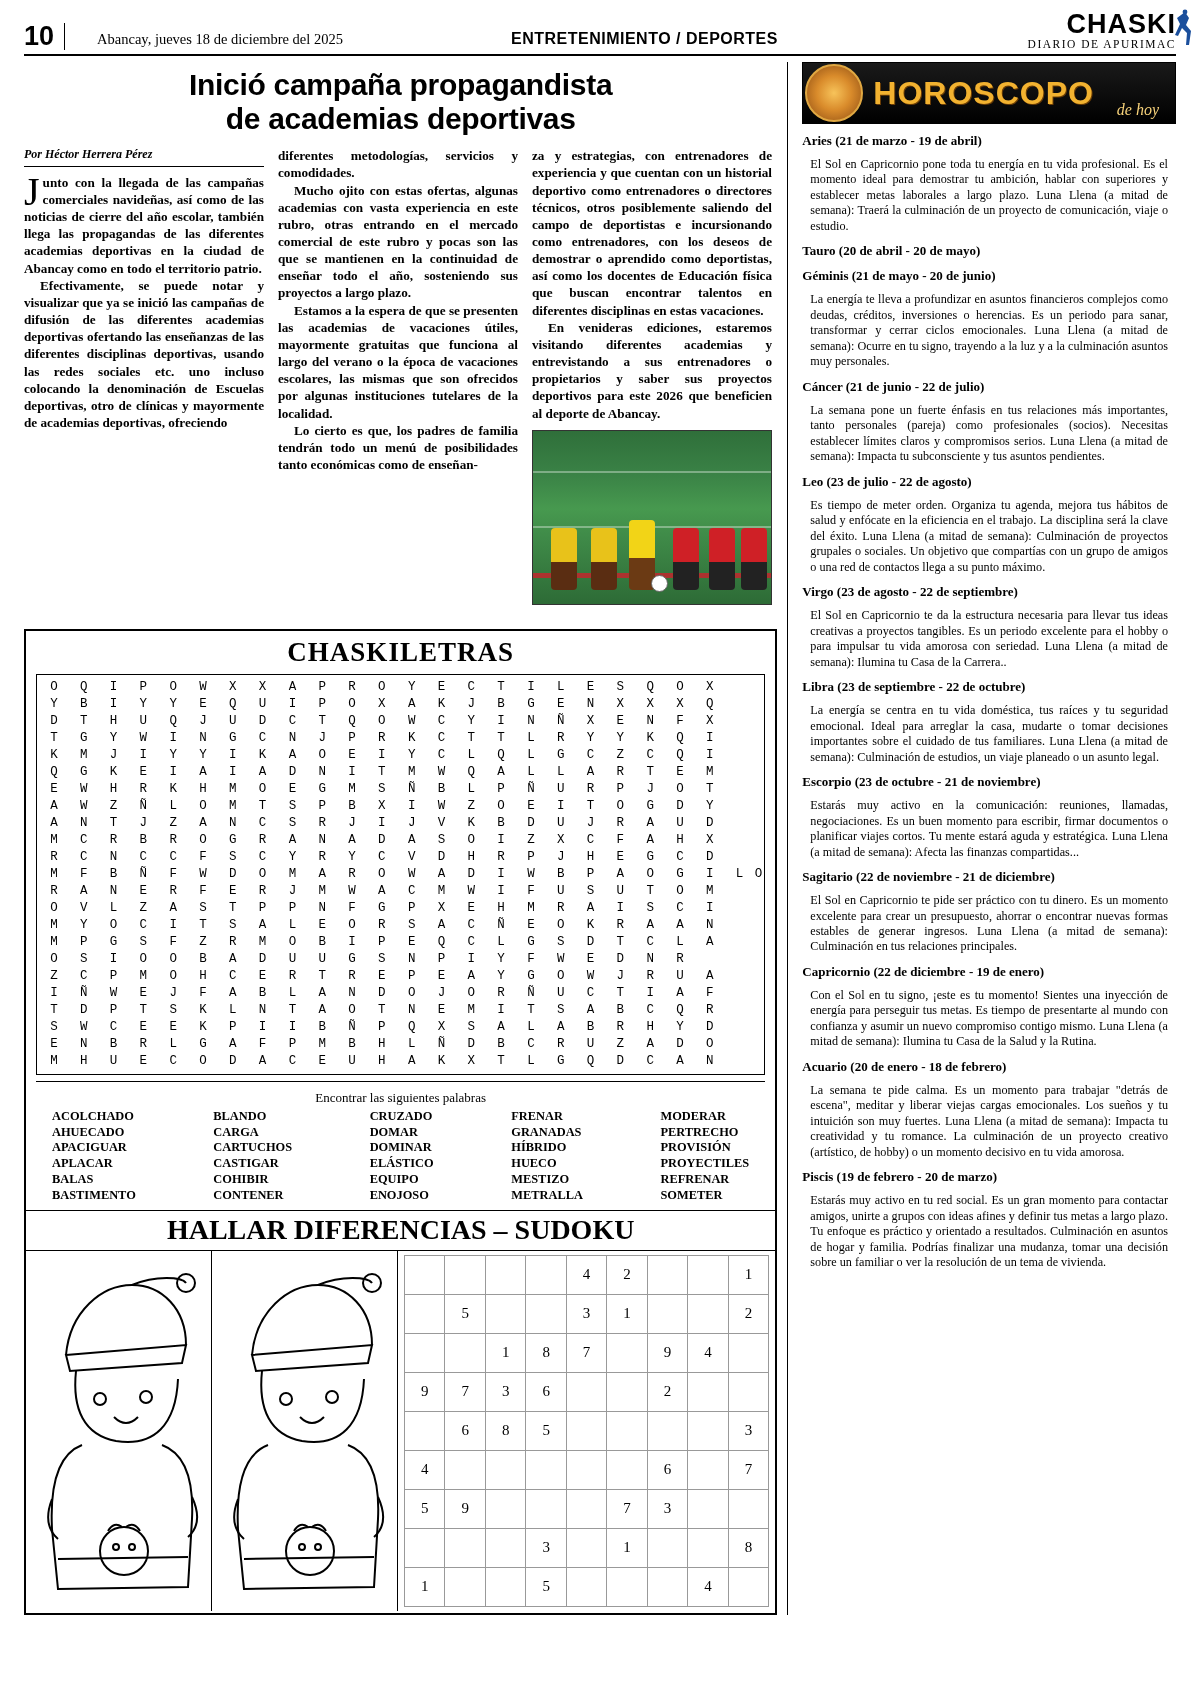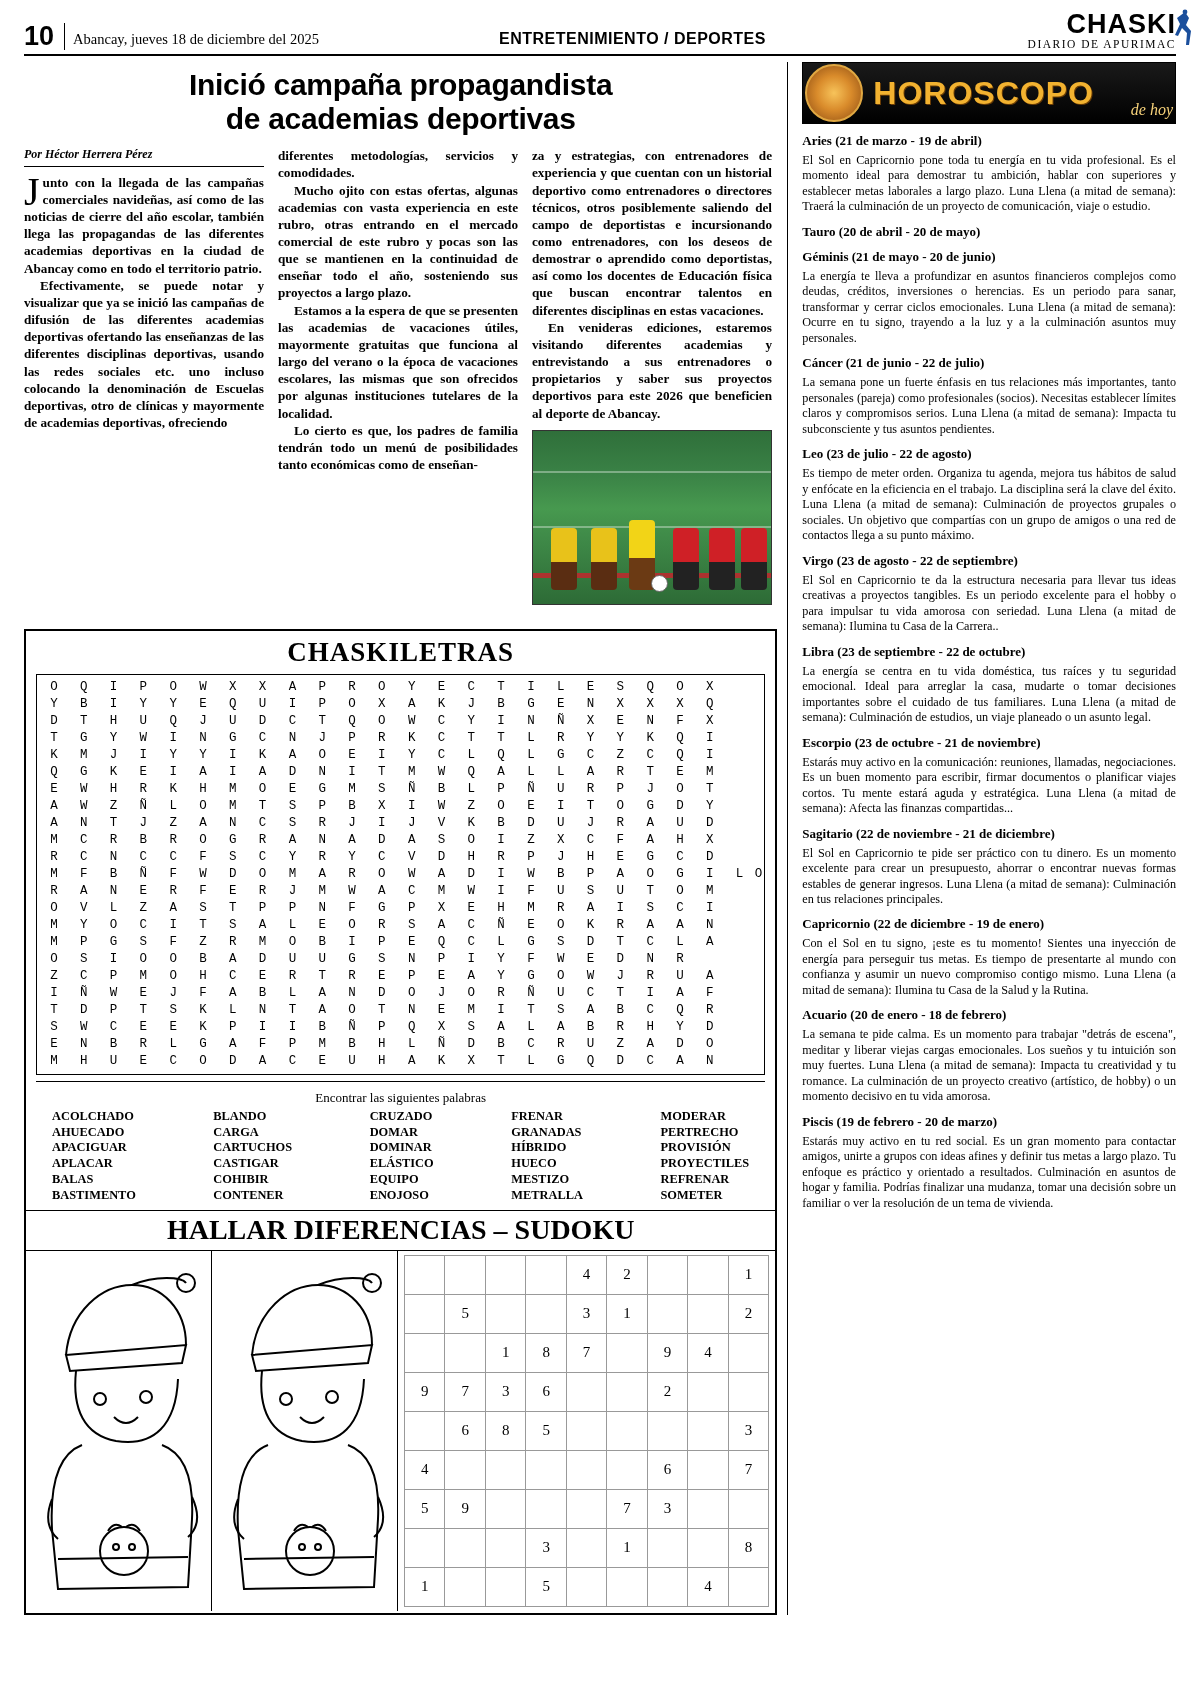--- a/index.html
+++ b/index.html
@@ -9,21 +9,21 @@
     background:#fff;
     font-family:"Liberation Serif", serif;
     color:#000;
     position:relative;
     overflow:hidden;
   }
   .page { width:1200px; height:1694px; position:relative; padding:0 24px; }
 
   
   .masthead {
-    display:flex; align-items:flex-end; gap:0;
+    display:flex; align-items:flex-end; gap:24px;
     border-bottom:2px solid #000; padding:6px 0 4px 0; margin:10px 0 0 0;
     height:46px;
   }
   .page-num { font-size:27px; font-weight:bold; font-family:"Liberation Sans", sans-serif; line-height:1;
      padding-right:10px; border-right:1px solid #000; margin-right:8px;}
   .dateline { font-size:14.5px; font-family:"Liberation Serif", serif; padding-bottom:2px; }
   .section-title { flex:1; text-align:center; font-family:"Liberation Sans", sans-serif;
       font-weight:bold; font-size:16px; letter-spacing:.5px; padding-bottom:2px; }
   .brand { text-align:right; padding-bottom:0px; position:relative; width:230px;}
   .brand .b1 { font-family:"Liberation Sans", sans-serif; font-weight:bold; font-size:27px; letter-spacing:1px; line-height:1;}
@@ -94,25 +94,25 @@
   .horo-banner {
     height:62px; border:1px solid #000; background:linear-gradient(180deg,#1a1a1a,#000);
     position:relative; overflow:hidden; display:flex; align-items:center;
   }
   .horo-sun { width:58px; height:58px; margin-left:2px; border-radius:50%;
      background:radial-gradient(circle at 50% 50%, #f7c35a 0%, #d98b2b 45%, #8a4a12 100%);
      border:2px solid #e0a842; }
   .horo-word { color:#f2b230; font-family:"Liberation Sans", sans-serif; font-weight:bold;
      font-size:32px; letter-spacing:1px; margin-left:10px; line-height:1;
      text-shadow:1px 1px 0 #6b3d05; }
-  .horo-sub { position:absolute; right:2px; bottom:4px; color:#f7d27a; font-style:italic;
+  .horo-sub { position:absolute; right:16px; bottom:4px; color:#f7d27a; font-style:italic;
      font-family:"Liberation Serif", serif; font-size:16px; }
   .sign { margin-top:9px; }
   .sign h3 { font-size:13px; margin:0 0 4px 0; font-weight:bold; font-family:"Liberation Serif", serif; }
-  .sign p { font-size:12.2px; line-height:1.27; margin:0; text-align:justify; }
+  .sign p { font-size:12.2px; line-height:1.27; margin:8px; text-align:justify; }
 </style>
 </head>
 <body>
 
 <div class="page">
 
   <div class="masthead">
     <div class="page-num">10</div>
     <div class="dateline">Abancay, jueves 18 de diciembre del 2025</div>
     <div class="section-title">ENTRETENIMIENTO / DEPORTES</div>

